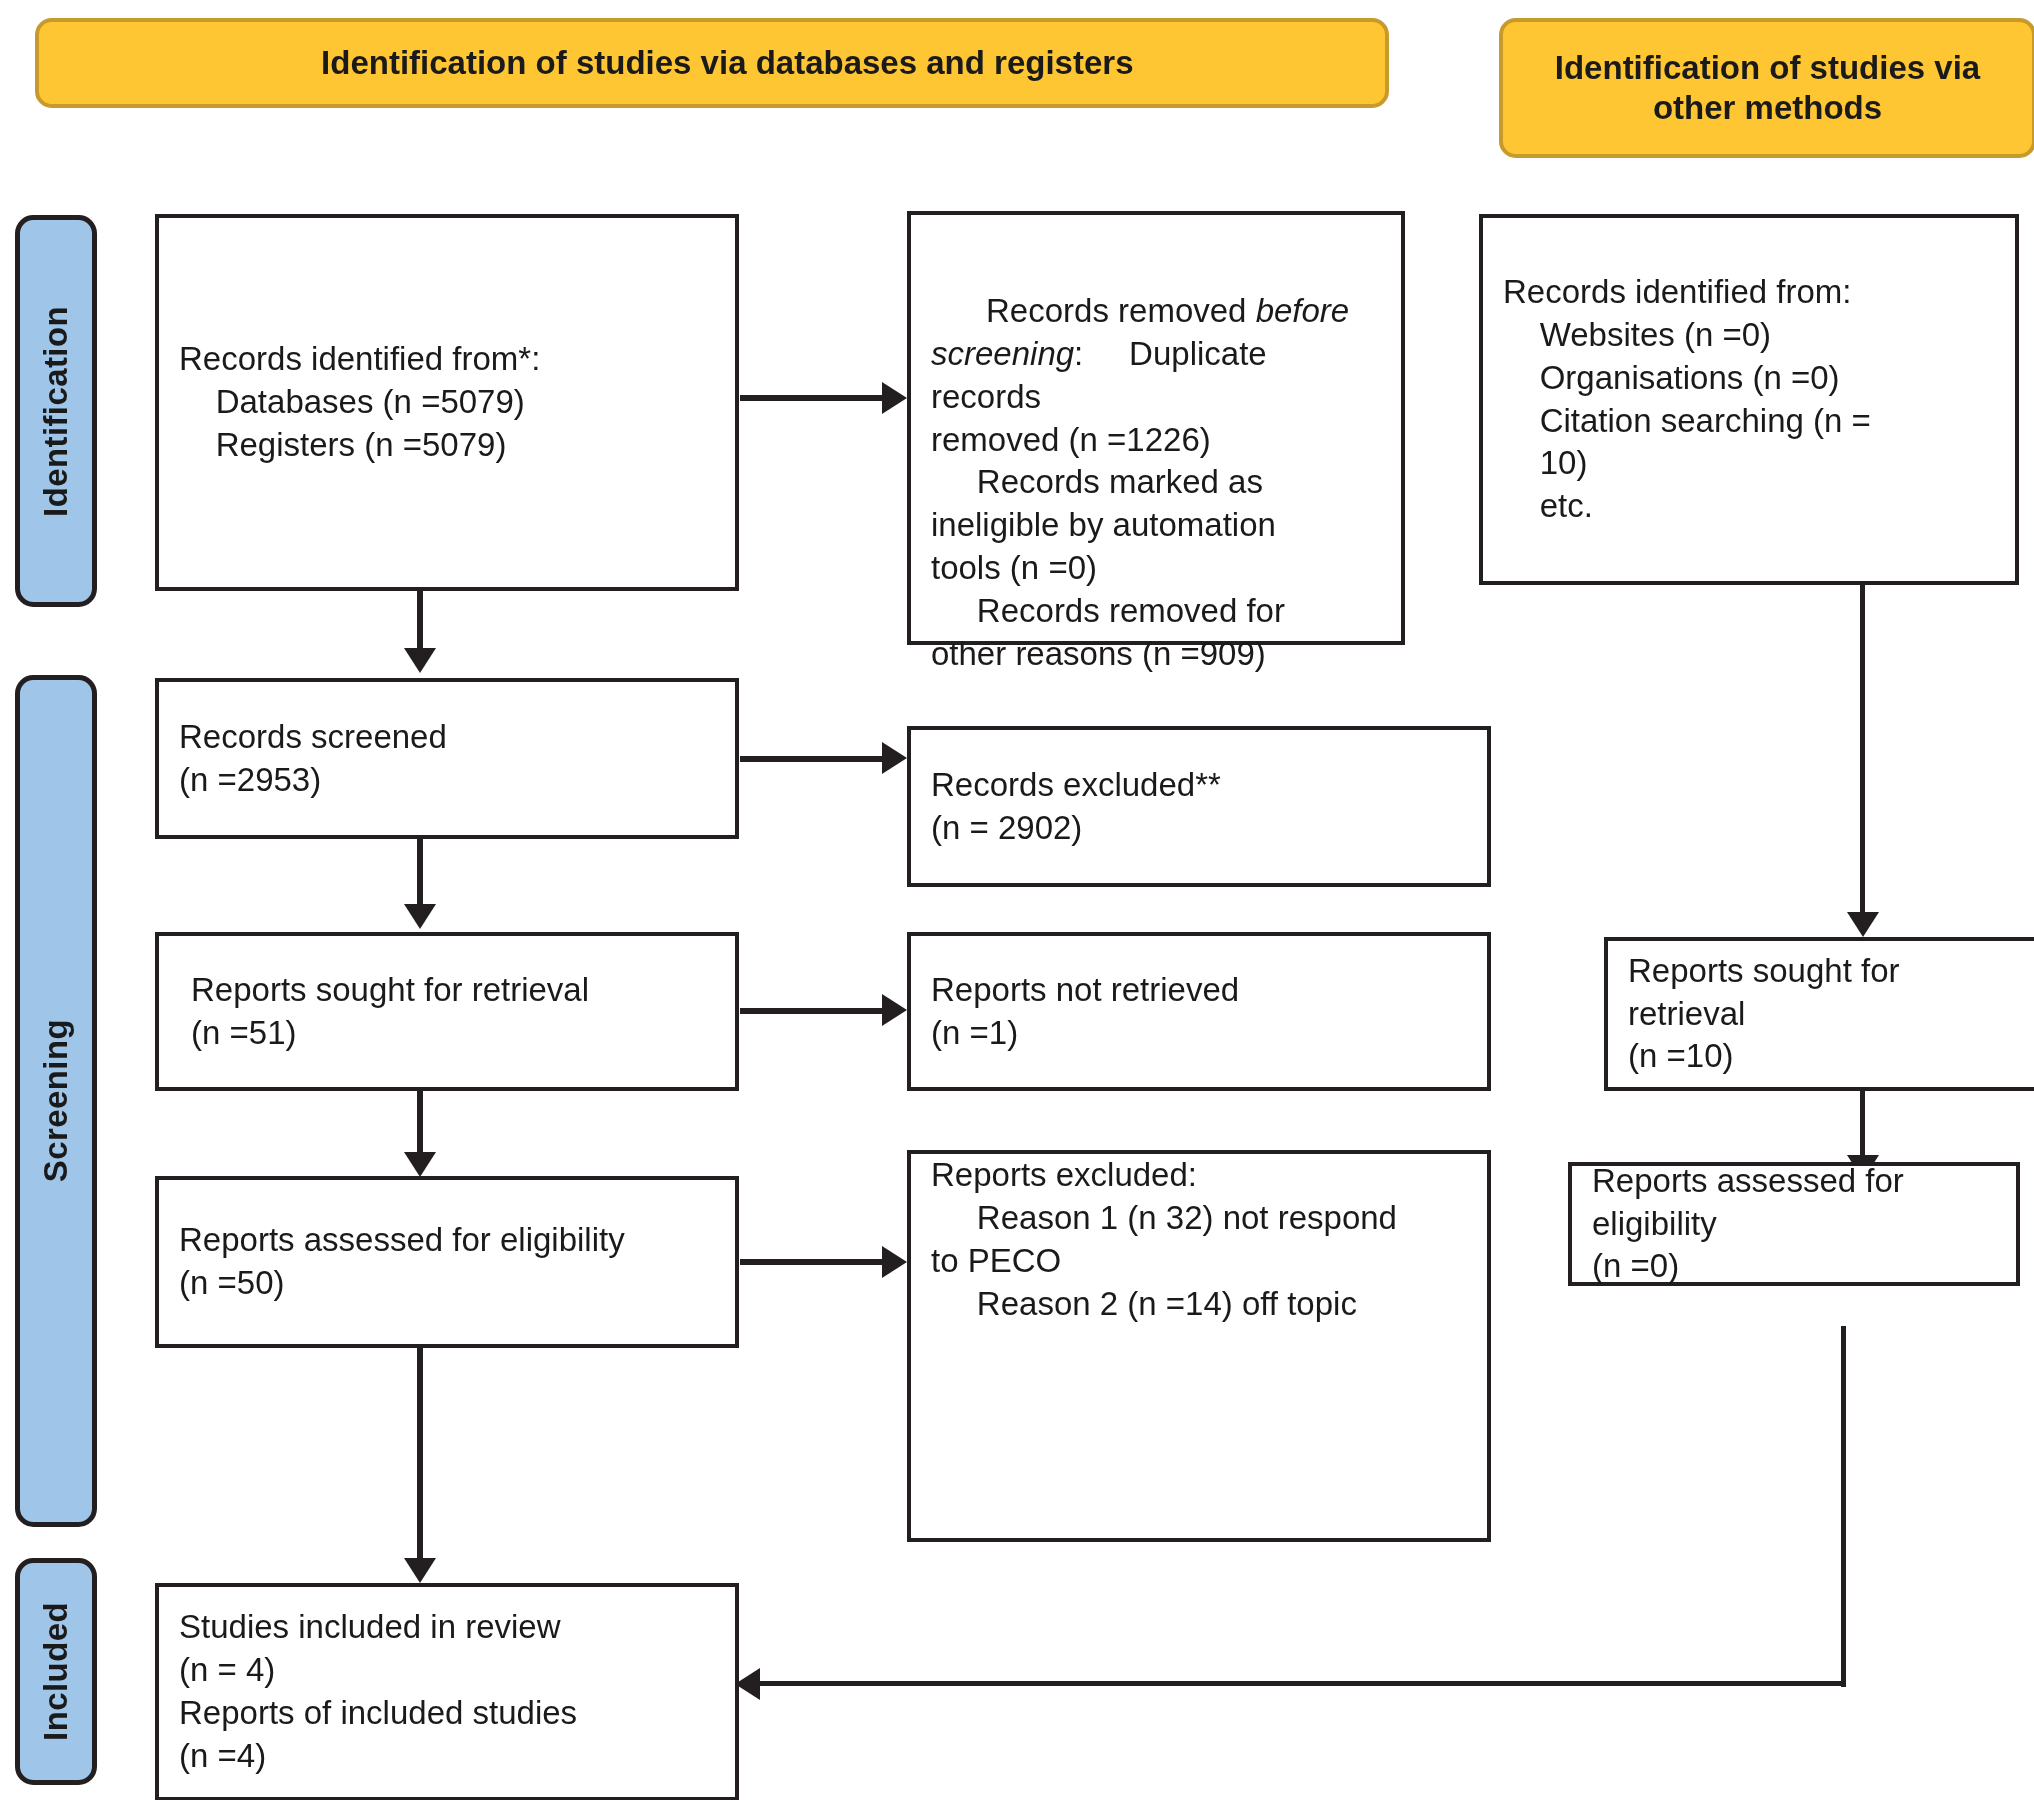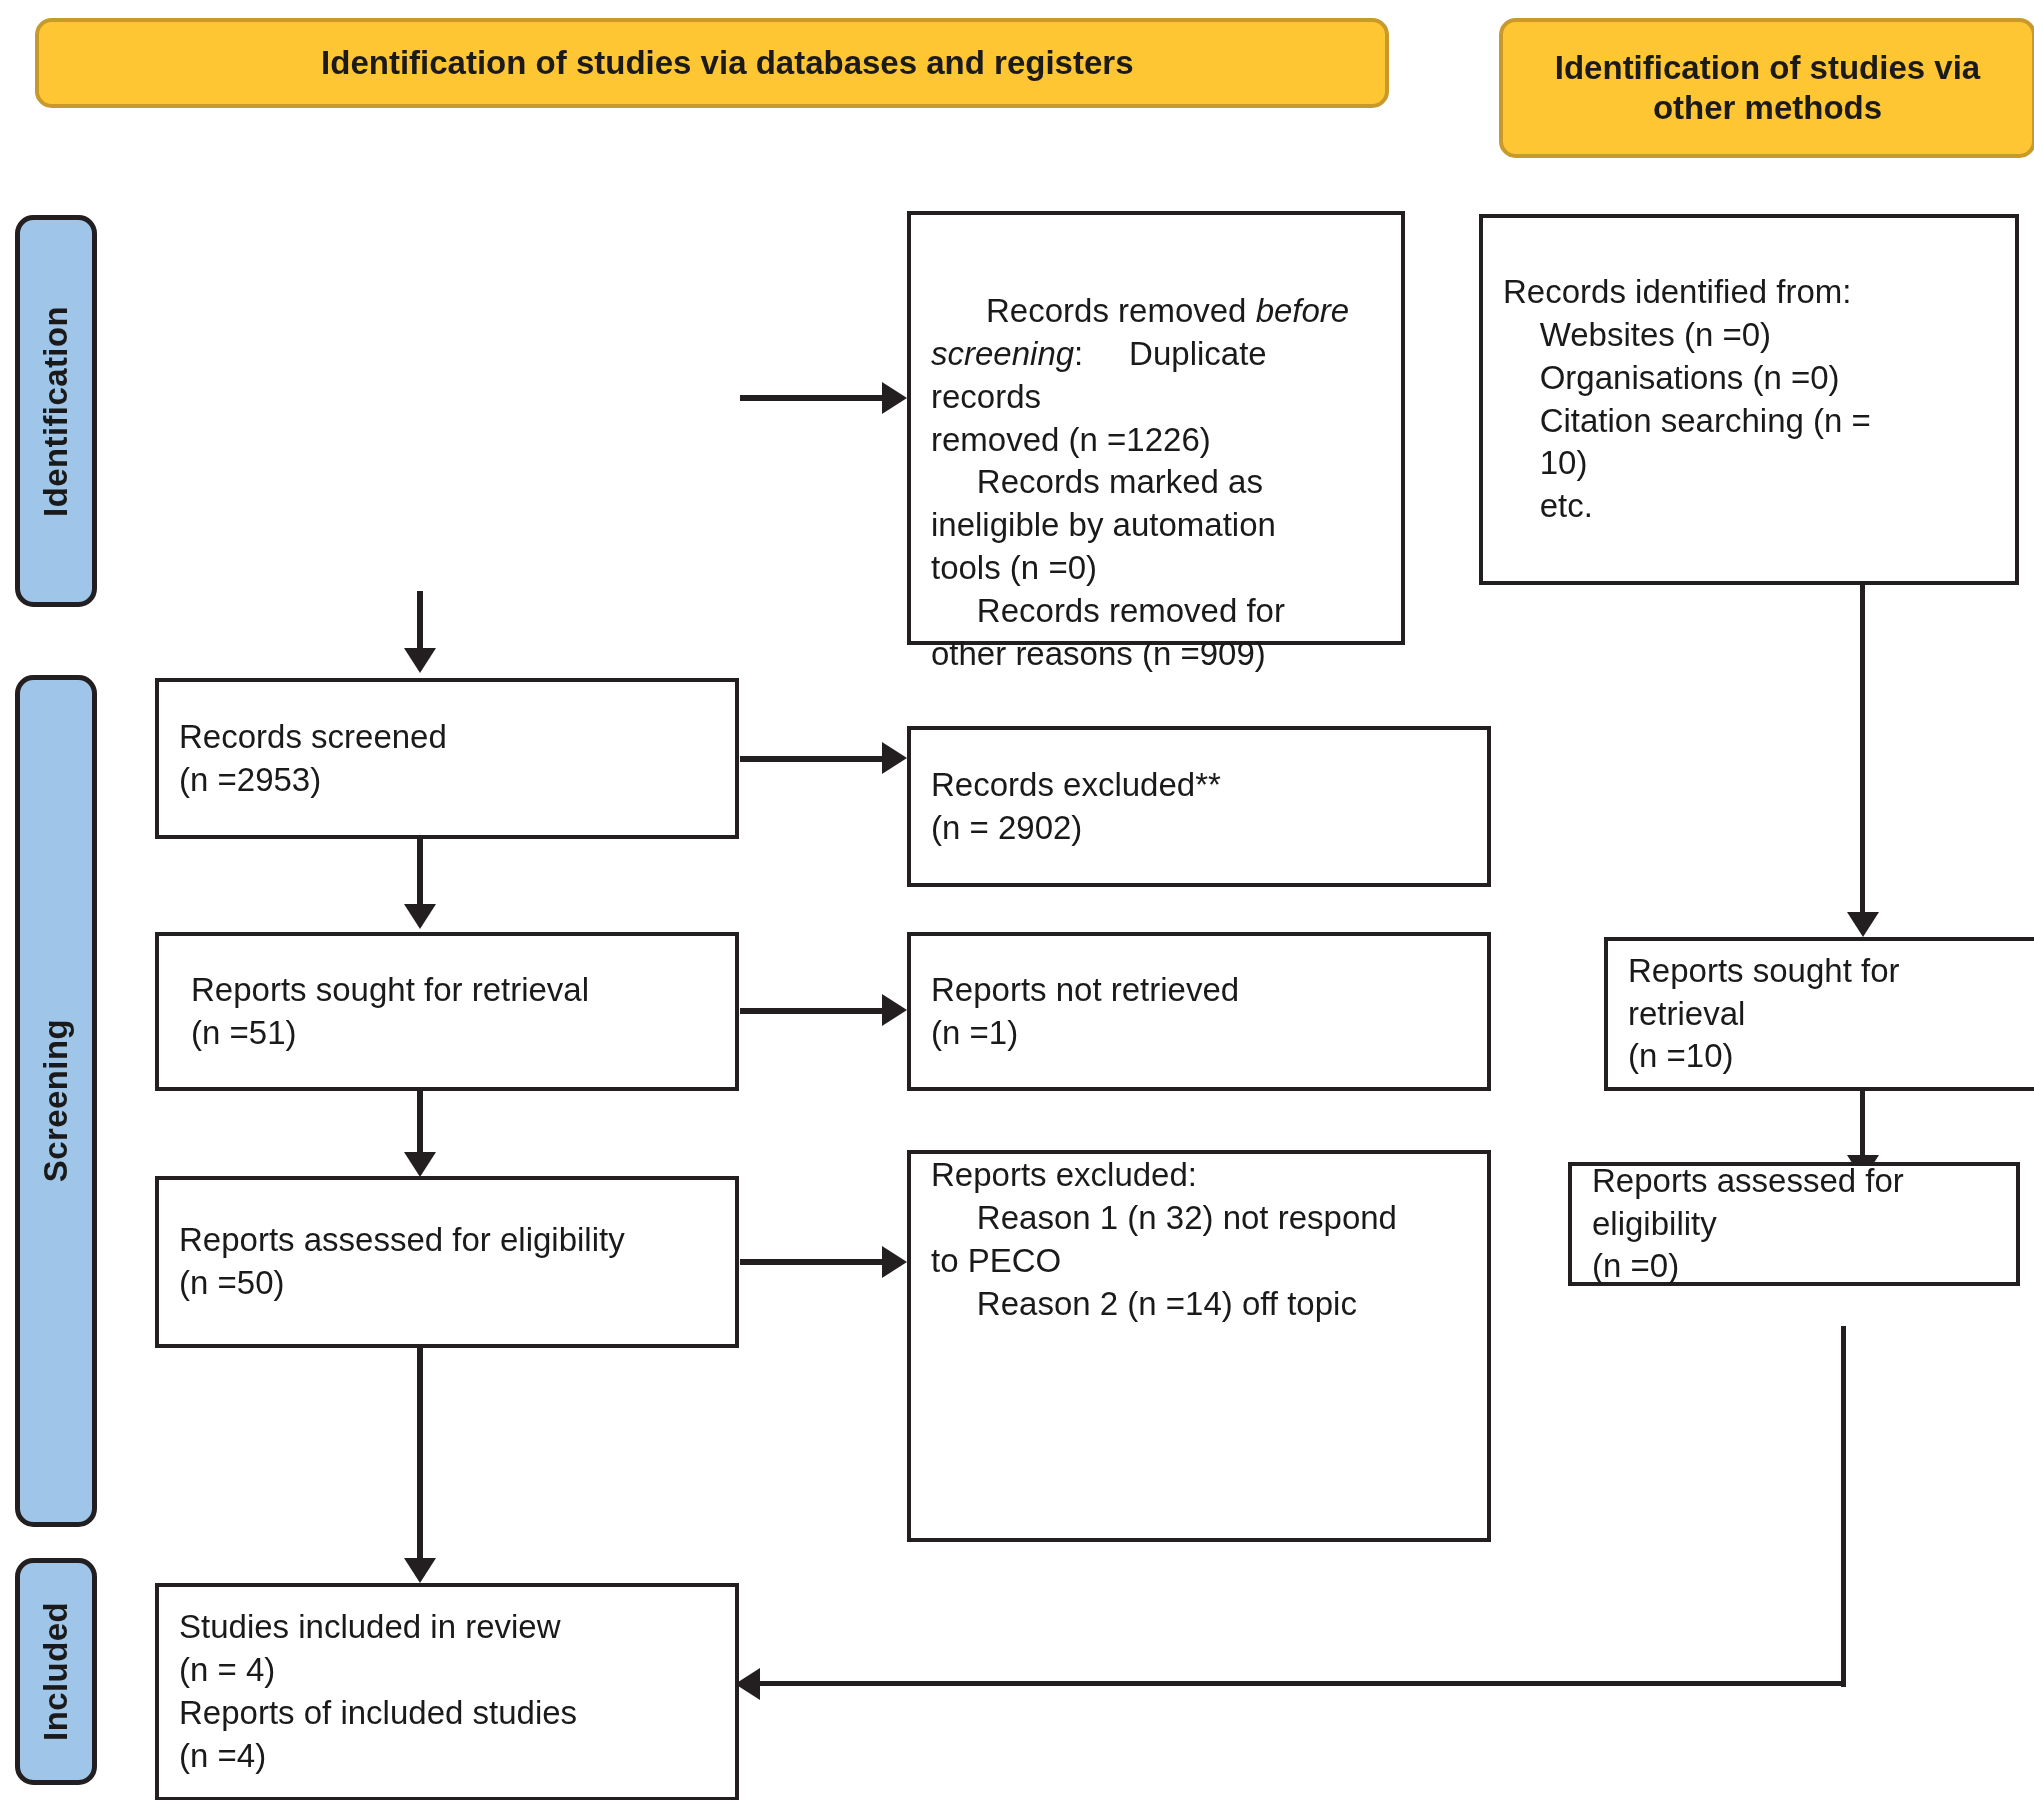--- a/index.html
+++ b/index.html
@@ -122,20 +122,25 @@
   </div>
 
   <div class="stage-band" style="left:15px; top:675px; width:82px; height:852px;">
     <span>Screening</span>
   </div>
 
   <div class="stage-band" style="left:15px; top:1558px; width:82px; height:227px;">
     <span>Included</span>
   </div>
 
+  <div class="pbox" style="left:155px; top:214px; width:584px; height:377px;">
+    <div class="txt">Records identified from*:
+    Databases (n =5079)
+    Registers (n =5079)</div>
+  </div>
 
   <div class="pbox" style="left:907px; top:211px; width:498px; height:434px; align-items:flex-start; padding-top:32px;">
     <div class="txt">
       <span>Records removed </span><span class="it" style="white-space:pre-line;">before
 screening</span><span>:</span><span style="white-space:pre-wrap;">     Duplicate records
 removed (n =1226)
      Records marked as
 ineligible by automation
 tools (n =0)
      Records removed for

